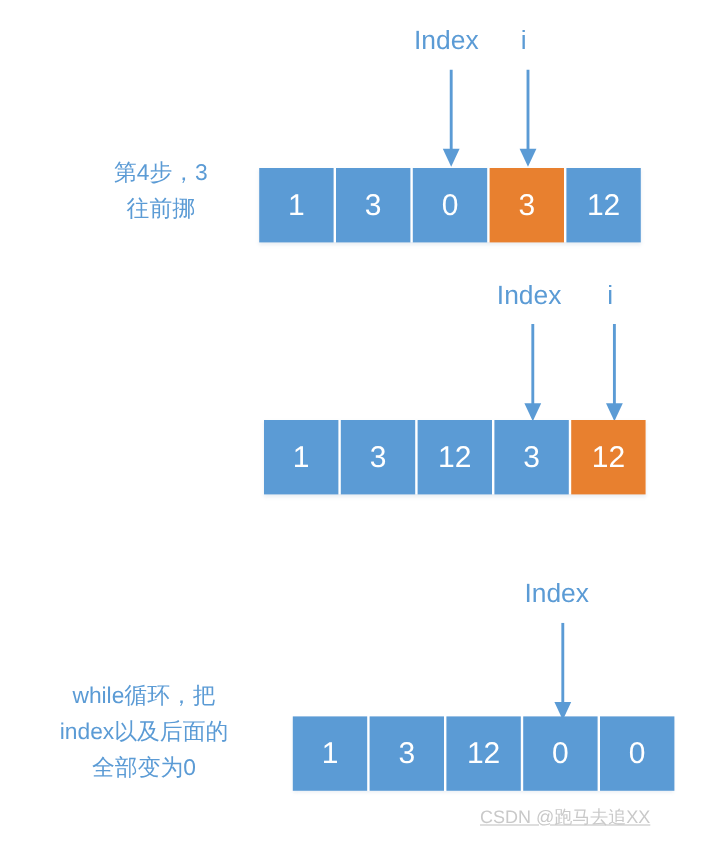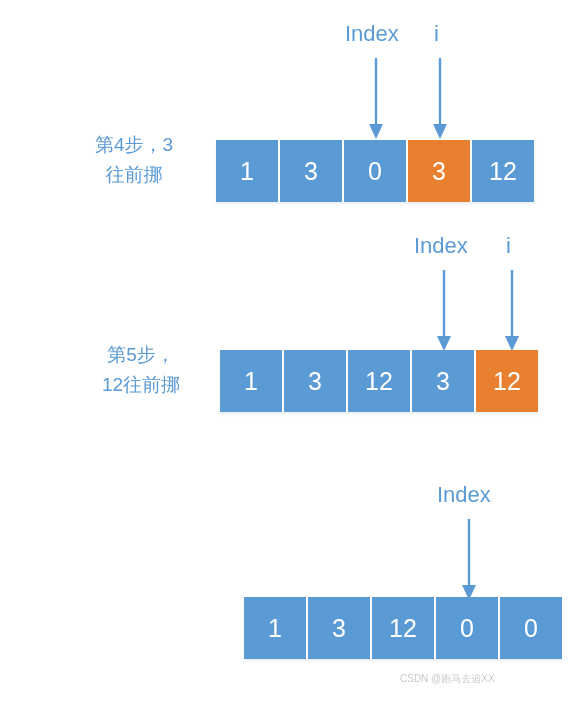--- a/index.html
+++ b/index.html
@@ -60,23 +60,24 @@
     white-space: nowrap;
   }
   .arrow {
     position: absolute;
   }
 
   
   .watermark {
     position: absolute;
     color: #c9c9c9;
-    font-size: 10px;
+    font-size: 15px;
     font-family: "Liberation Sans", "DejaVu Sans", sans-serif;
     white-space: nowrap;
+    text-decoration: underline;
   }
 </style>
 </head>
 <body>
 
 <div id="canvas">
 
   <div class="ptr-label" style="left:345px; top:22px;">Index</div>
   <div class="ptr-label" style="left:434px; top:22px;">i</div>
 
@@ -105,38 +106,39 @@
 
   <svg class="arrow" style="left:434px; top:270px;" width="20" height="82">
     <line x1="10" y1="0" x2="10" y2="68" stroke="#5B9BD5" stroke-width="2.4"></line>
     <polygon points="3,66 17,66 10,81" fill="#5B9BD5"></polygon>
   </svg>
   <svg class="arrow" style="left:502px; top:270px;" width="20" height="82">
     <line x1="10" y1="0" x2="10" y2="68" stroke="#5B9BD5" stroke-width="2.4"></line>
     <polygon points="3,66 17,66 10,81" fill="#5B9BD5"></polygon>
   </svg>
 
-  <div class="step-label" style="left:58px; top:340px; width:166px;">第5步，
-12往前挪</div>
 
   <div class="array" style="left:220px; top:350px;">
     <div class="cell blue">1</div>
     <div class="cell blue">3</div>
     <div class="cell blue">12</div>
     <div class="cell blue">3</div>
     <div class="cell orange">12</div>
   </div>
 
   <div class="ptr-label" style="left:437px; top:483px;">Index</div>
 
   <svg class="arrow" style="left:459px; top:519px;" width="20" height="82">
     <line x1="10" y1="0" x2="10" y2="68" stroke="#5B9BD5" stroke-width="2.4"></line>
     <polygon points="3,66 17,66 10,81" fill="#5B9BD5"></polygon>
   </svg>
 
+  <div class="step-label" style="left:8px; top:566px; width:224px;">while循环，把
+index以及后面的
+全部变为0</div>
 
   <div class="array" style="left:244px; top:597px;">
     <div class="cell blue">1</div>
     <div class="cell blue">3</div>
     <div class="cell blue">12</div>
     <div class="cell blue">0</div>
     <div class="cell blue">0</div>
   </div>
 
   <div class="watermark" style="left:400px; top:672px;">CSDN @跑马去追XX</div>

